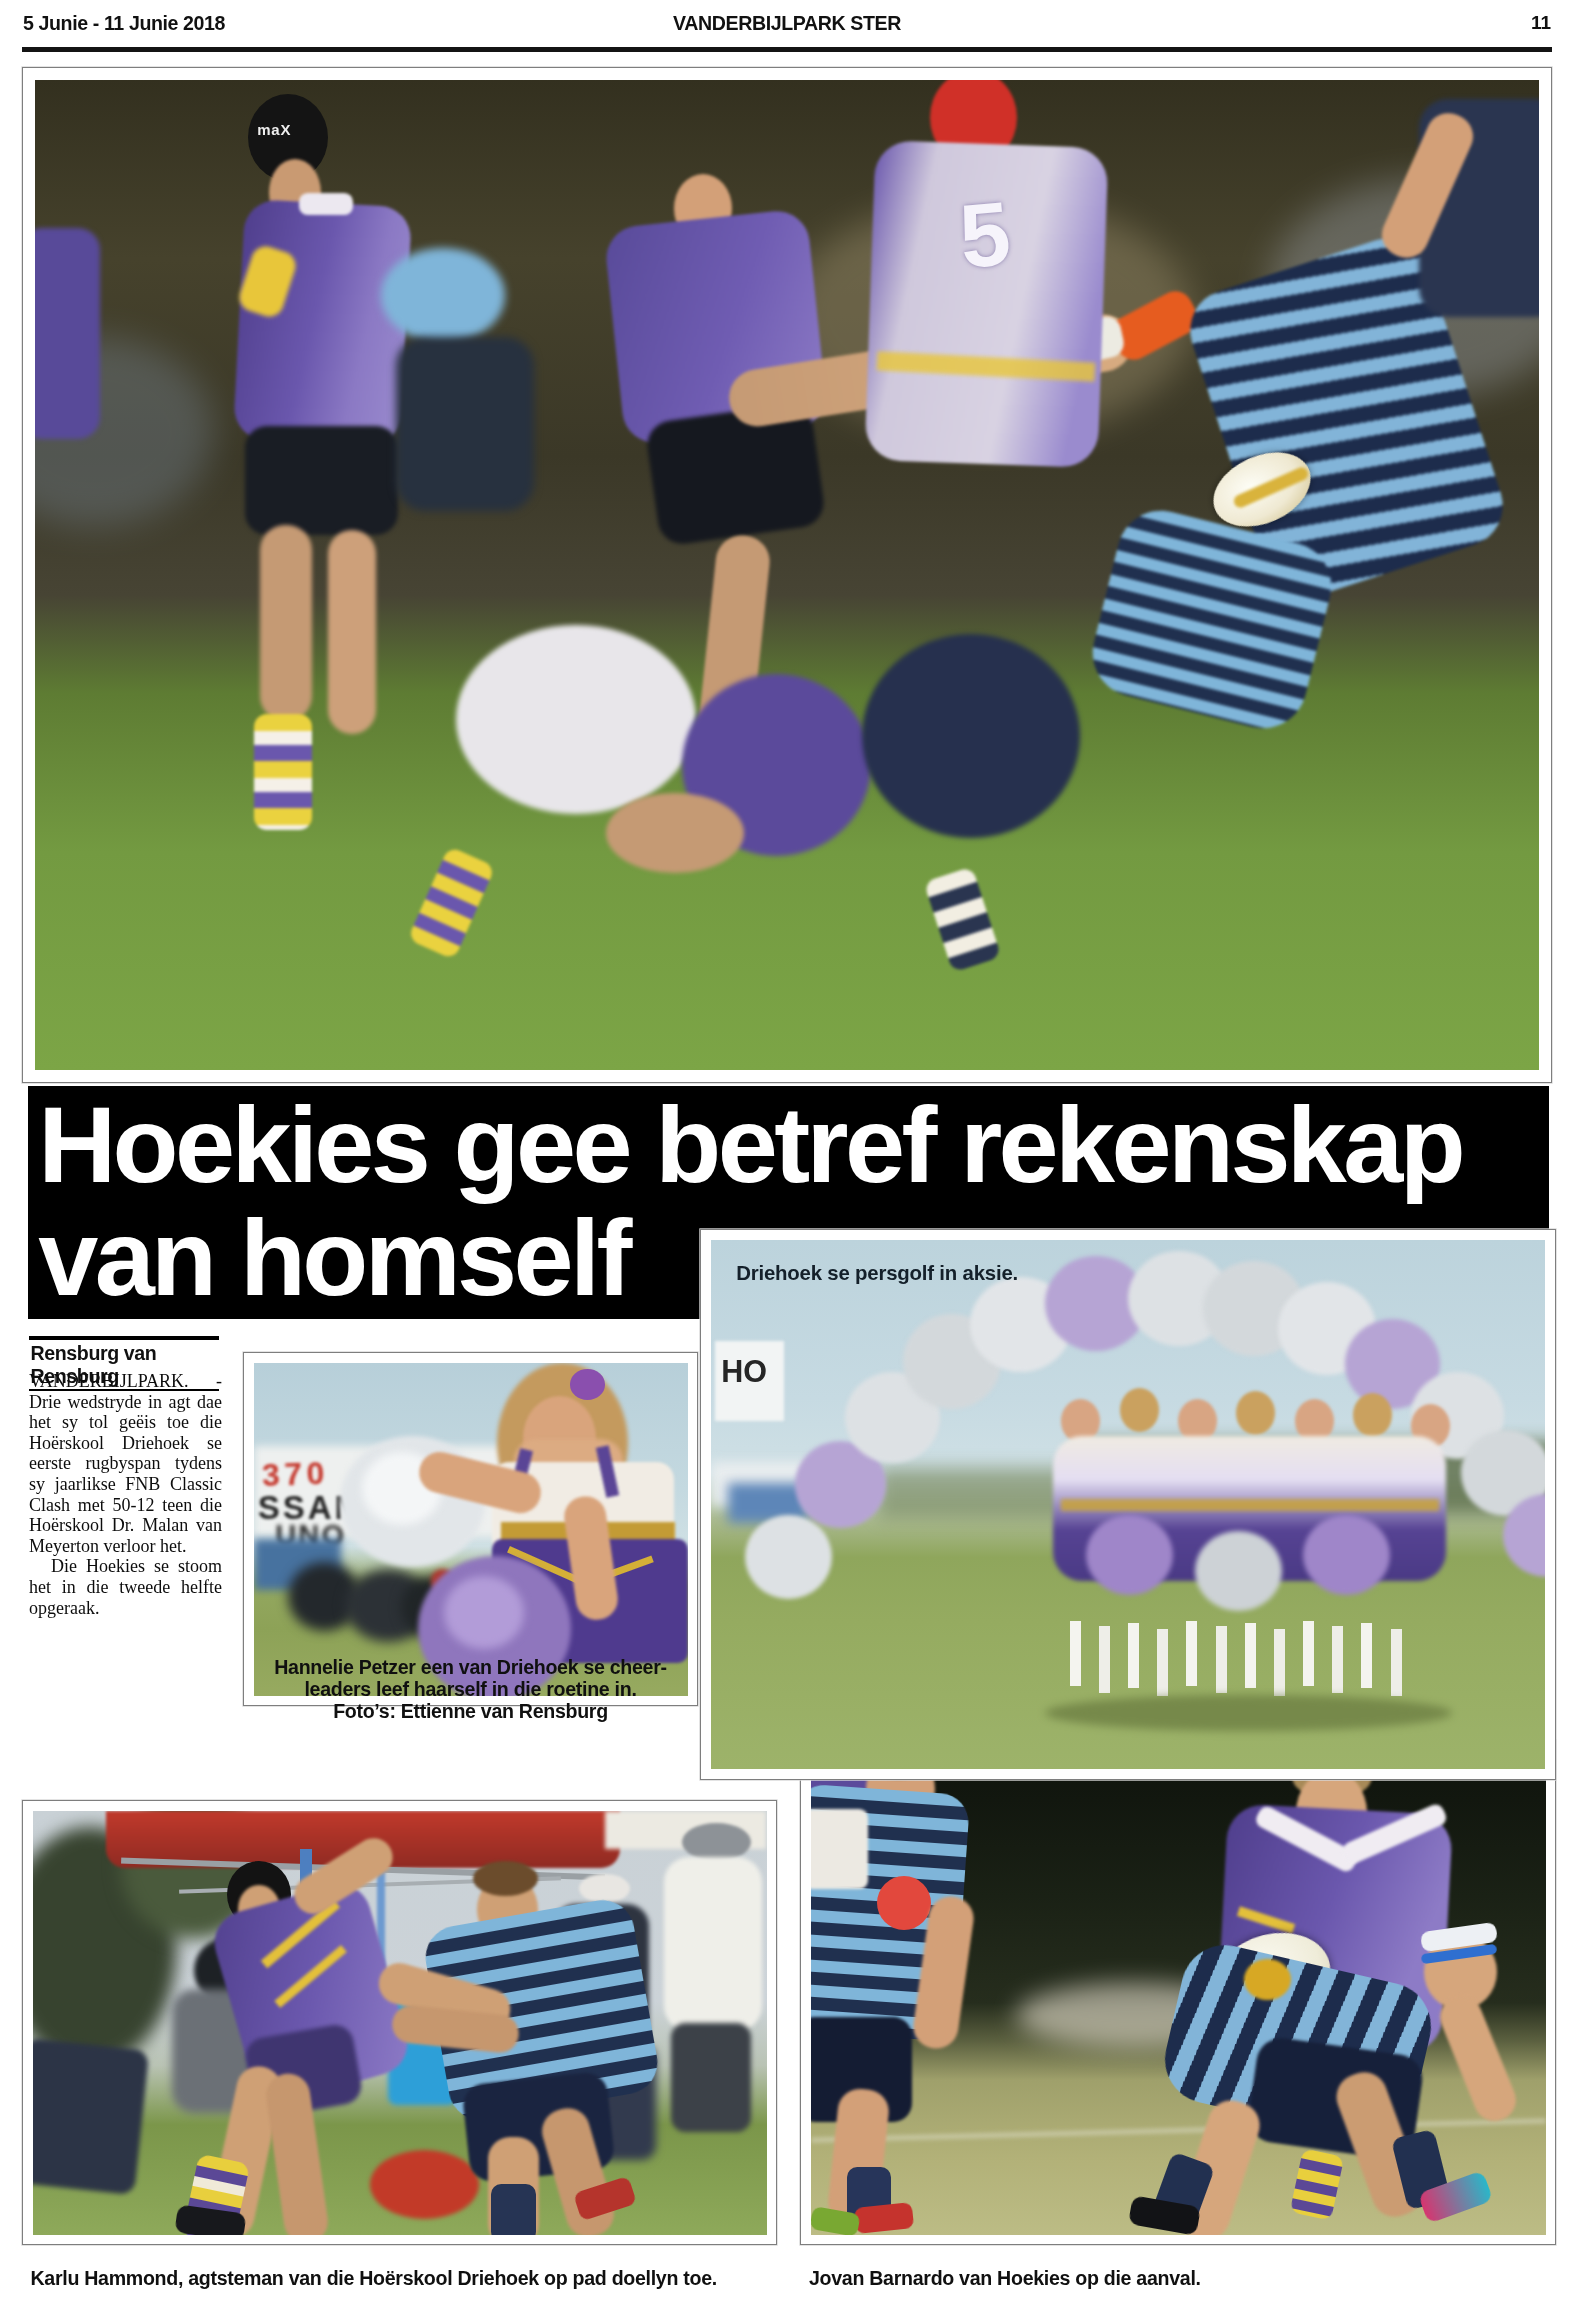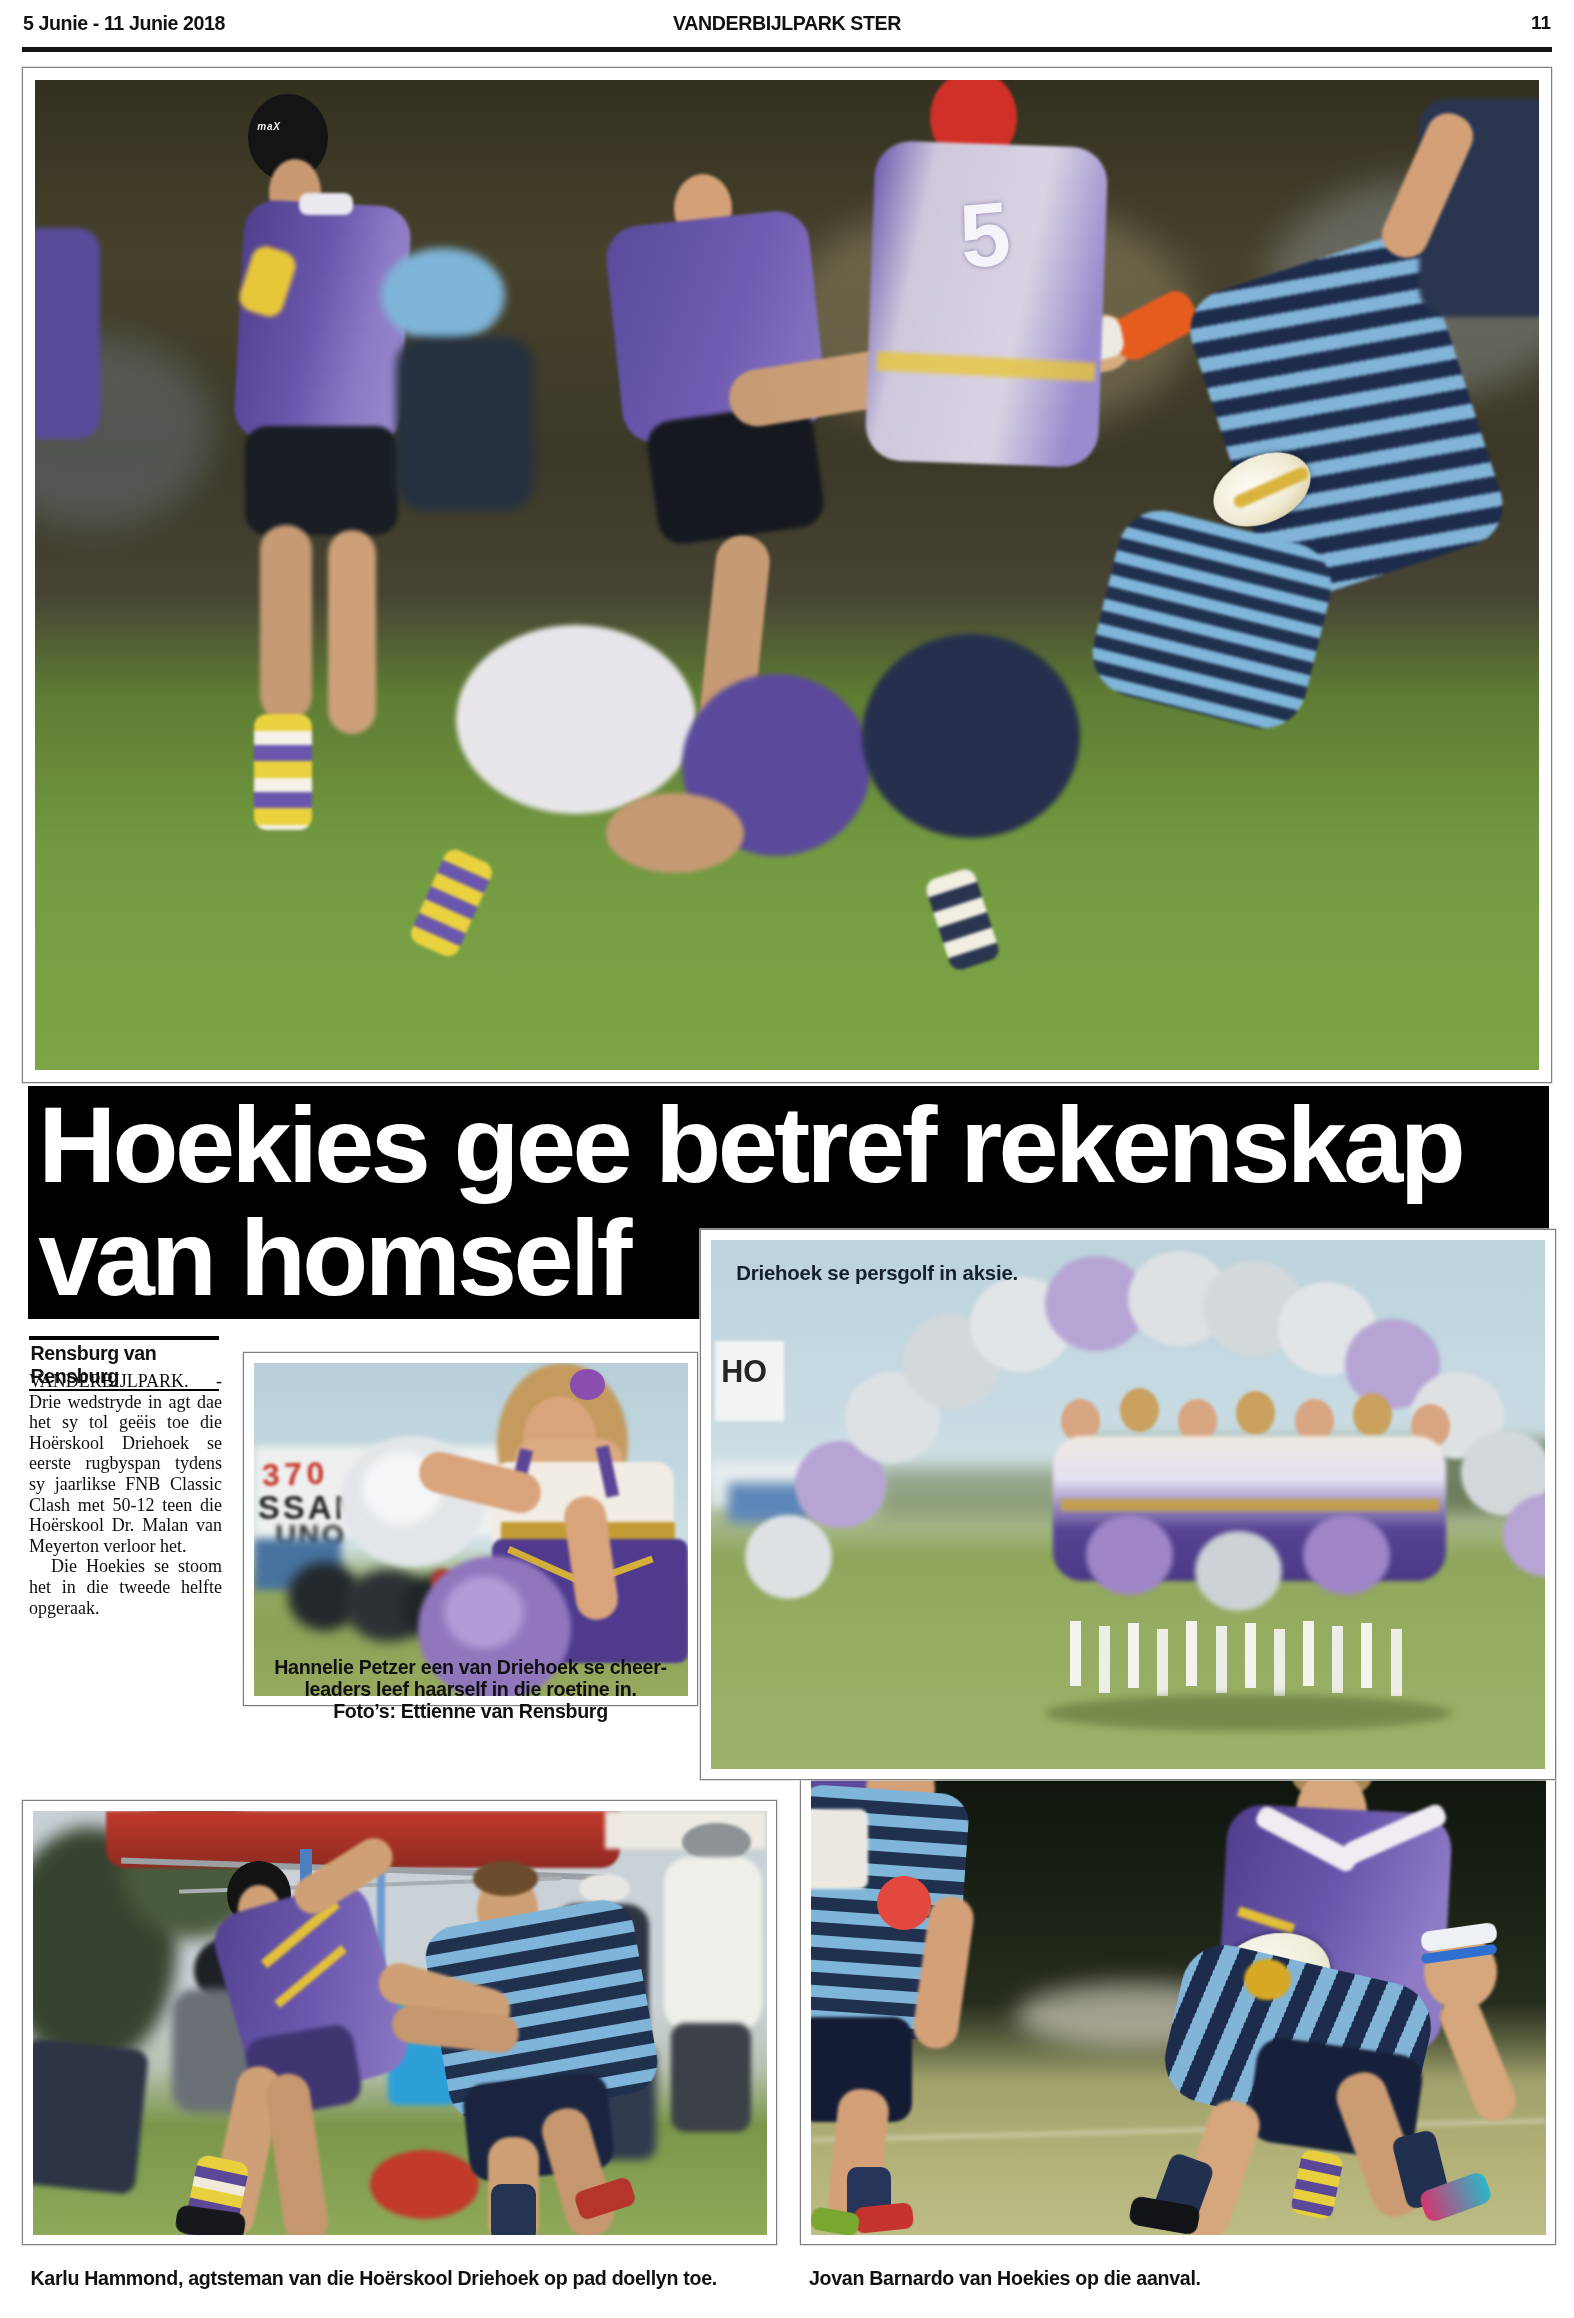--- a/index.html
+++ b/index.html
@@ -36,21 +36,21 @@
   
   .cap-overlay{position:absolute;font-weight:bold;font-size:20.4px;line-height:25.4px;color:#f4f1ea;
                text-shadow:0 0.7px 2.9px rgba(0,0,0,.65);letter-spacing:-0.2px;}
   .cap-dark{font-weight:bold;font-size:20.4px;color:#14202a;letter-spacing:-0.2px;}
   .cap-std{position:absolute;font-weight:bold;font-size:19.6px;color:#101010;letter-spacing:-0.3px;}
   .cap-center{text-align:center;line-height:22px;}
   
   .sign-txt{position:absolute;font-weight:bold;color:#262626;}
   .jersey-num{position:absolute;font-weight:bold;color:#f6f4fb;font-size:90px;transform:rotate(-5deg);
               text-shadow:0 0 4.4px rgba(60,40,120,.5);}
-  .cap-brand{position:absolute;font-weight:bold;font-style:italic;color:#eee;font-size:10px;letter-spacing:0.7px;}
+  .cap-brand{position:absolute;font-weight:bold;color:#eee;font-size:15px;letter-spacing:0.7px;}
   .ball-txt{position:absolute;font-weight:bold;color:#2e5e41;font-size:17.4px;transform:rotate(-14deg);letter-spacing:0.7px;}
 </style>
 </head>
 <body>
 
 <div id="page">
 
   <div class="hdr-date">5 Junie - 11 Junie 2018</div>
   <div class="hdr-mast">VANDERBIJLPARK STER</div>
   <div class="hdr-page">11</div>

